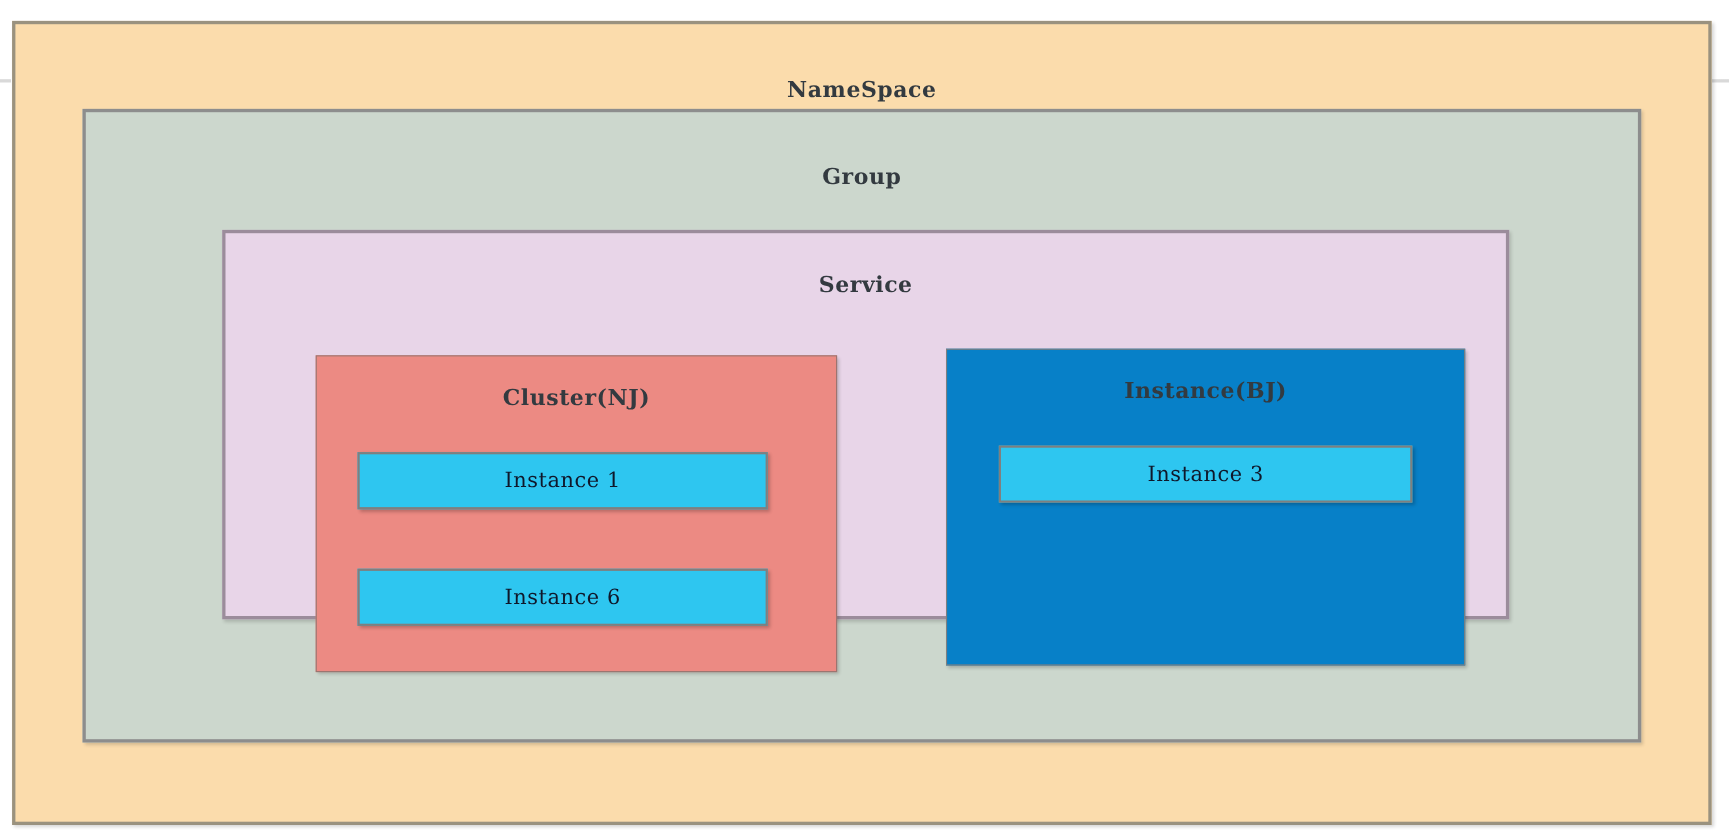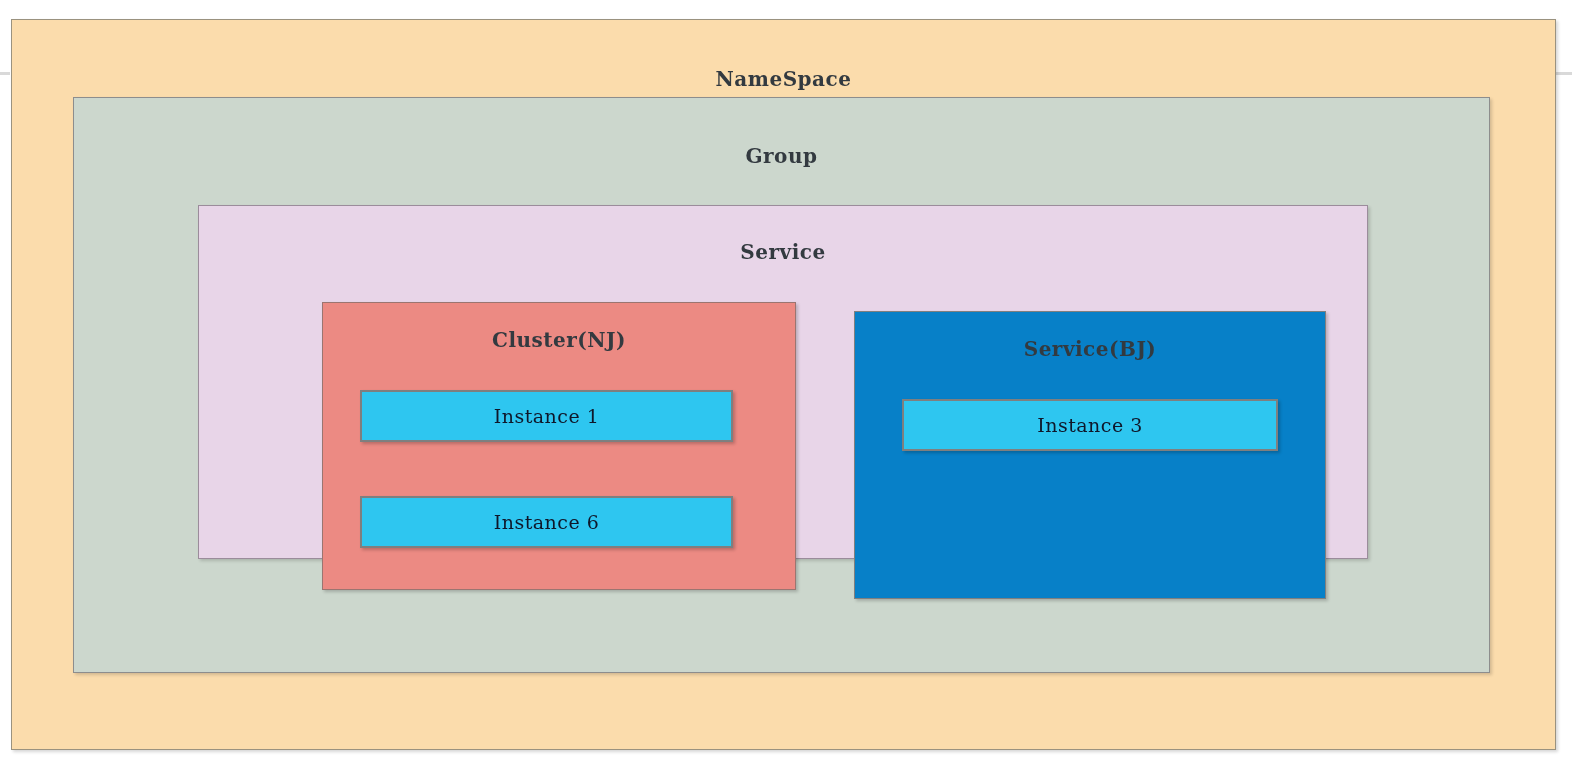--- a/index.html
+++ b/index.html
@@ -16,21 +16,21 @@
     width: 1572px;
     height: 764px;
     background: #ffffff;
     overflow: hidden;
   }
 
   
   .box {
     position: absolute;
     box-sizing: border-box;
-    border: 1px solid #a3a3a3;
+    border: 3px solid #a3a3a3;
   }
   .box-title {
     position: absolute;
     left: 0;
     right: 0;
     text-align: center;
     color: #333a40;
     letter-spacing: 0.5px;
     white-space: nowrap;
     font-family: "DejaVu Serif", "Liberation Serif", serif;
@@ -87,26 +87,25 @@
 
   
   .cluster {
     position: absolute;
     box-sizing: border-box;
     border: 1px solid #8a8a8a;
     box-shadow: 2px 2px 3px rgba(0,0,0,0.20);
   }
   #cluster-nj {
     left: 82px;
-    top: 96px;
+    top: 111px;
     width: 474px;
     height: 288px;
     background: #ec8a83;
     border-color: #9b7570;
-    margin-left: 41px;
   }
   #cluster-bj {
     left: 655px;
     top: 105px;
     width: 472px;
     height: 288px;
     background: #0780c8;
     border-color: #7f7f7f;
   }
   .cluster-title {
@@ -204,21 +203,21 @@
             <span class="instance-label">Instance 1</span>
           </div>
 
           <div class="instance inst-nj inst-row-2">
             <span class="instance-label">Instance 6</span>
           </div>
         </div>
 
         <div class="cluster" id="cluster-bj">
 
-          <div class="cluster-title">Service(BJ)</div>
+          <div class="cluster-title">Instance(BJ)</div>
 
           <div class="instance inst-bj inst-row-1">
             <span class="instance-label">Instance 3</span>
           </div>
 
         </div>
 
       </div>
     </div>
   </div>

